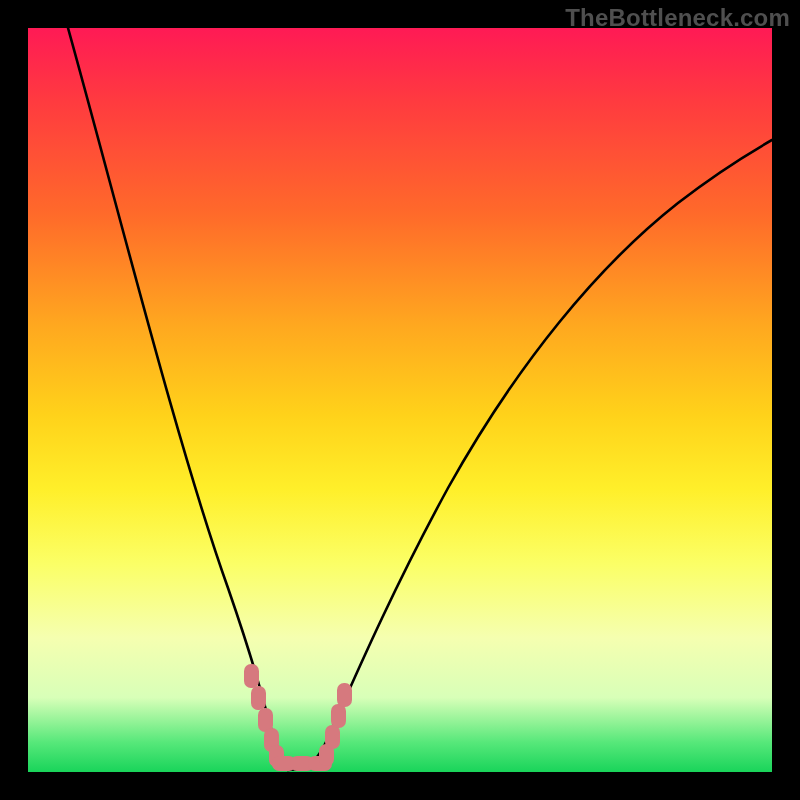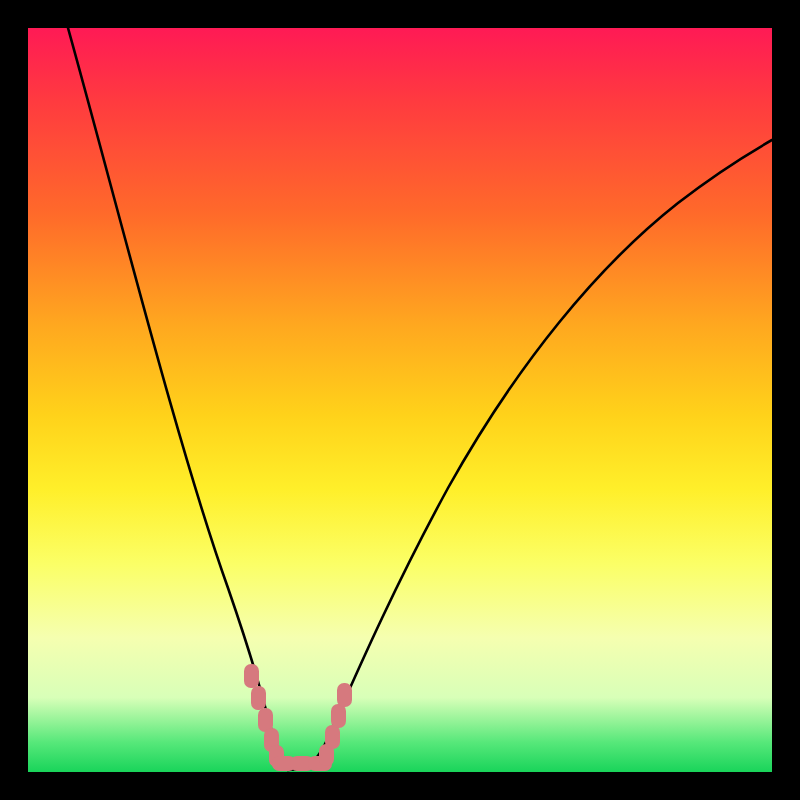--- a/index.html
+++ b/index.html
@@ -56,20 +56,21 @@
     top: 0;
     width: 744px;
     height: 744px;
   }
 </style>
 </head>
 <body>
 
 <div class="frame">
 
+  <div class="watermark">TheBottleneck.com</div>
 
   <div class="plot">
 
     <svg class="curve" viewBox="0 0 744 744" preserveAspectRatio="none">
 
       <path d="M 40 0
                C 90 180, 150 420, 200 560
                C 218 612, 230 650, 240 690
                C 246 712, 253 730, 260 742" fill="none" stroke="#000" stroke-width="2.6" stroke-linecap="round"></path>
 

